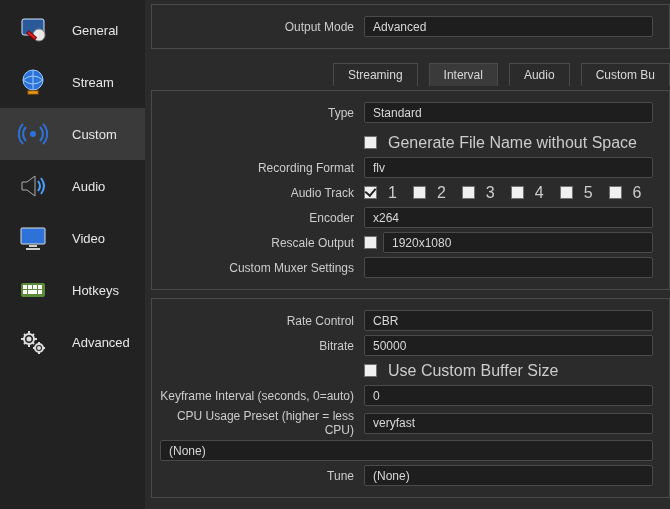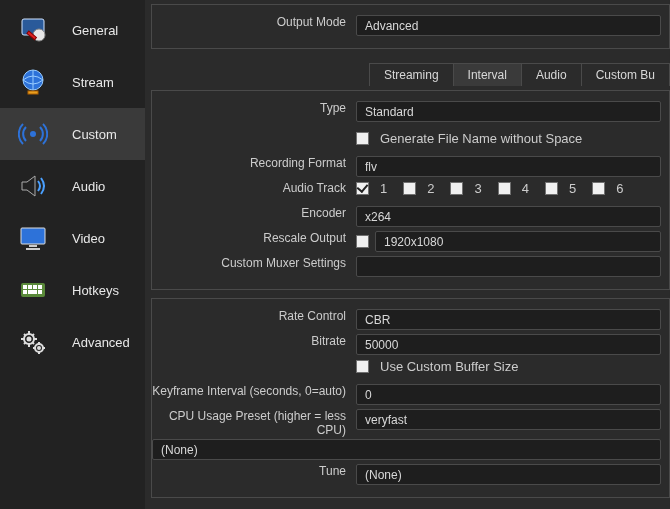--- a/index.html
+++ b/index.html
@@ -4,31 +4,31 @@
 <style>
 *{box-sizing:border-box;margin:0;padding:0;font-family:"Segoe UI",Tahoma,sans-serif;font-size:12px;color:#d8d8d8}
 body{background:#2b2b2b;width:670px;height:509px;overflow:hidden;display:flex}
 .sidebar{width:145px;background:#222;display:flex;flex-direction:column;padding:4px 0}
 .sidebar-item{display:flex;align-items:center;gap:24px;padding:8px 14px 8px 18px;cursor:pointer;height:52px}
 .sidebar-item.active{background:#3a3a3a}
 .sb-icon{width:30px;height:30px;display:flex;align-items:center;justify-content:center}
 .sb-label{font-size:13px;color:#e8e8e8}
 .main{flex:1;background:#2b2b2b;overflow:hidden;display:flex;flex-direction:column}
 .group{border:1px solid #4a4a4a;margin:4px 0 4px 6px;padding:8px 0 8px 0}
-.row{display:flex;align-items:flex-start;min-height:23px;margin:2px 0;padding-right:8px}
+.row{display:flex;align-items:center;min-height:23px;margin:2px 8px;padding-right:8px}
 .lbl{width:204px;text-align:right;padding-right:10px;font-size:12px;color:#ccc;line-height:14px}
 .lbl.multi{white-space:normal}
 .ctrl{flex:1;display:flex;align-items:center;gap:6px}
 .combo,.tinput{height:21px;background:#1e1e1e;border:1px solid #4a4a4a;padding:0 8px;display:flex;align-items:center;width:100%;border-radius:2px;font-size:12px;color:#d0d0d0}
 .combo{cursor:pointer}
 .tinput.dis{color:#6a6a6a}
 .cb{width:13px;height:13px;background:#f0f0f0;border:1px solid #707070;cursor:pointer;position:relative;flex-shrink:0}
 .cb.checked::after{content:"";position:absolute;left:2px;top:-1px;width:5px;height:8px;border:solid #222;border-width:0 2px 2px 0;transform:rotate(40deg)}
-.cb-lbl{margin-left:5px;margin-right:10px;font-size:13px;color:#ccc}
-.tabs{display:flex;justify-content:flex-end;gap:0;padding:4px 0 0 0;margin-top:6px}
+.cb-lbl{margin-left:5px;margin-right:10px;font-size:16px;color:#ccc}
+.tabs{display:flex;justify-content:flex-end;gap:12px;padding:4px 0 0 0;margin-top:6px}
 .tab{padding:4px 14px;background:#3a3a3a;border:1px solid #4a4a4a;cursor:pointer;font-size:12px;border-bottom:none;margin-left:-1px}
 .tab.inactive{background:#2b2b2b}
 .spacer{height:3px}
 </style>
 </head>
 <body>
 
 <div class="sidebar">
   <div class="sidebar-item">
     <span class="sb-icon">

